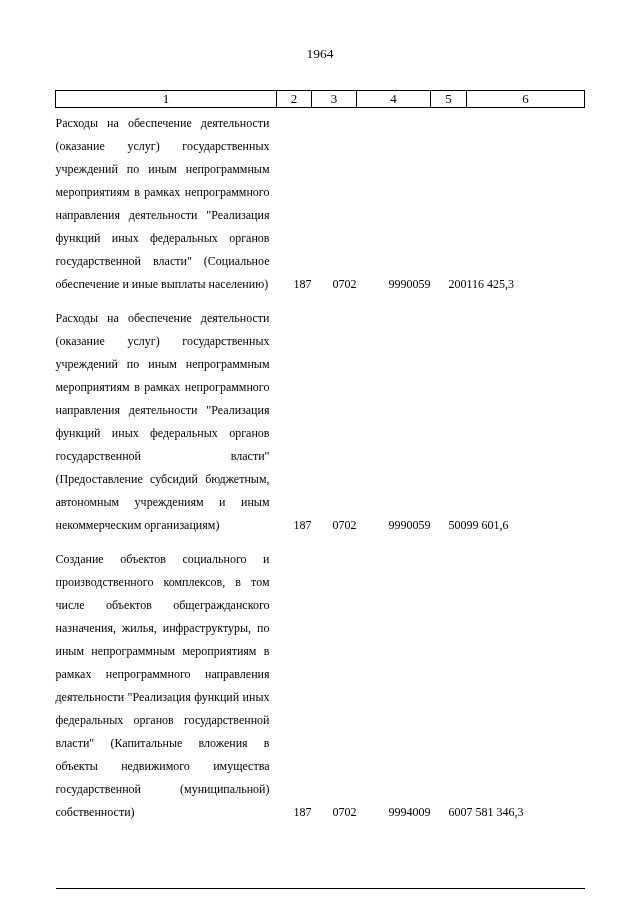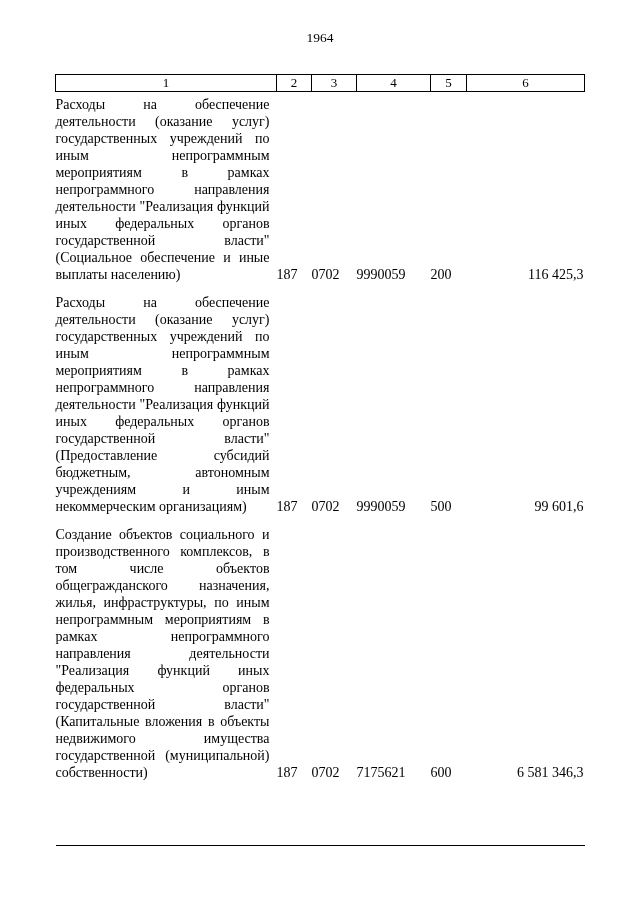--- a/index.html
+++ b/index.html
@@ -11,21 +11,21 @@
     font-family: "Liberation Serif", serif;
   }
   .page {
     position: relative;
     width: 640px;
     height: 905px;
     background: #ffffff;
     overflow: hidden;
   }
   .page-number {
-    padding-top: 30px;
+    padding-top: 46px;
     text-align: center;
     font-size: 13.5px;
   }
   table.budget-table {
     border-collapse: collapse;
     table-layout: fixed;
     width: 529px;
     margin: 28px auto 0 auto;
     font-size: 13.5px;
   }
@@ -40,31 +40,31 @@
     border: 1px solid #000000;
     text-align: center;
     font-size: 13px;
     height: 17px;
     padding: 0;
     line-height: 16px;
   }
   tbody td {
     padding: 11px 0 0 0;
     vertical-align: bottom;
-    font-size: 14px;
-    line-height: 17px;
+    font-size: 12px;
+    line-height: 23px;
   }
   tbody tr:first-child td { padding-top: 4px; }
   td.desc {
     text-align: justify;
     vertical-align: top;
     padding-right: 7px;
   }
-  td.code { text-align: left; }
-  td.amount { text-align: right; padding-right: 1px; }
+  td.code { text-align: right; }
+  td.amount { text-align: left; padding-right: 1px; }
   tr.spacer td {
     height: 64px;
     padding: 0;
     border-bottom: 1px solid #000000;
   }
 </style>
 </head>
 <body>
 
 <div class="page">
@@ -104,23 +104,23 @@
         <td class="code">187</td>
         <td class="code">0702</td>
         <td class="code">9990059</td>
         <td class="code">500</td>
         <td class="amount">99 601,6</td>
       </tr>
       <tr>
         <td class="desc">Создание объектов социального и производственного комплексов, в том числе объектов общегражданского назначения, жилья, инфраструктуры, по иным непрограммным мероприятиям в рамках непрограммного направления деятельности "Реализация функций иных федеральных органов государственной власти" (Капитальные вложения в объекты недвижимого имущества государственной (муниципальной) собственности)</td>
         <td class="code">187</td>
         <td class="code">0702</td>
-        <td class="code">7175621</td>
+        <td class="code">9994009</td>
         <td class="code">600</td>
-        <td class="amount">6 581 346,3</td>
+        <td class="amount">7 581 346,3</td>
       </tr>
       <tr class="spacer">
         <td colspan="6"></td>
       </tr>
     </tbody>
   </table>
 
 </div>
 
 </body></html>

